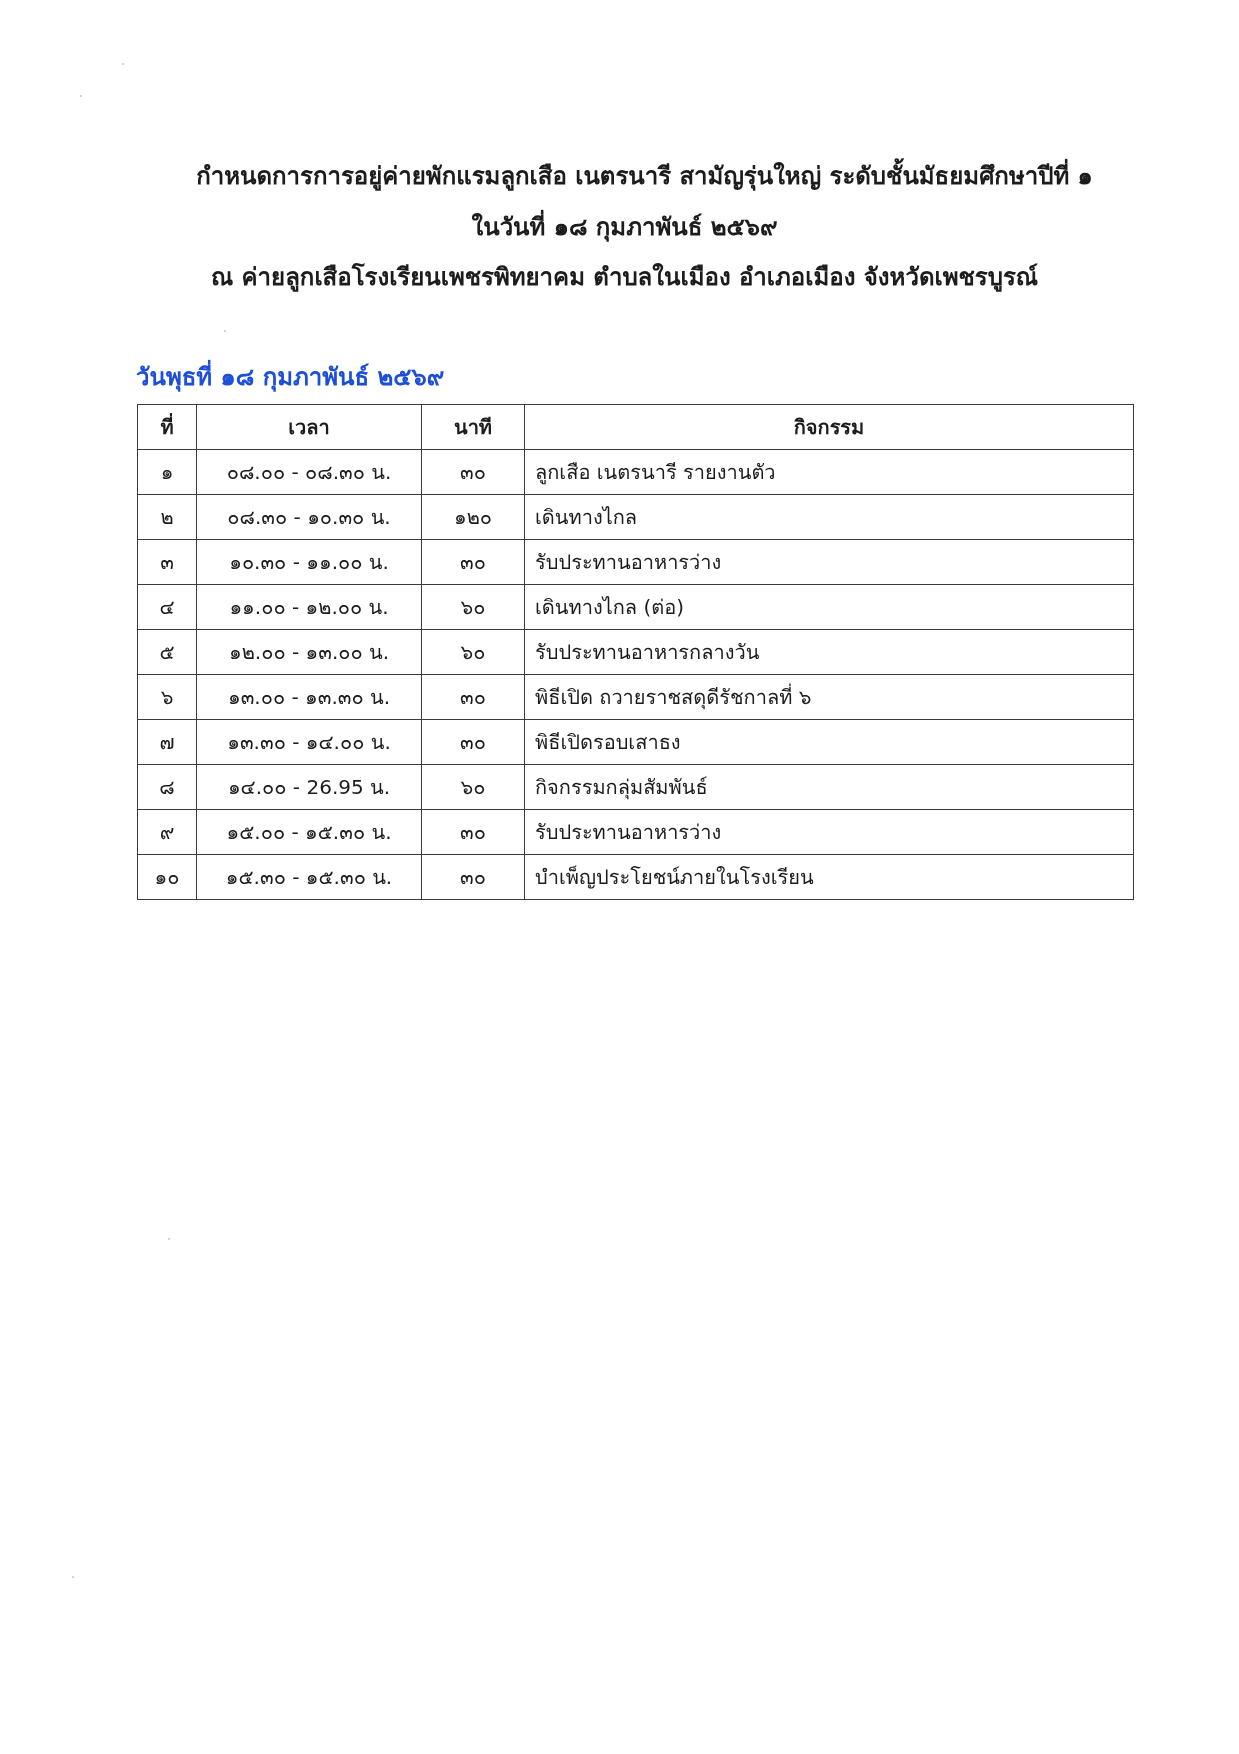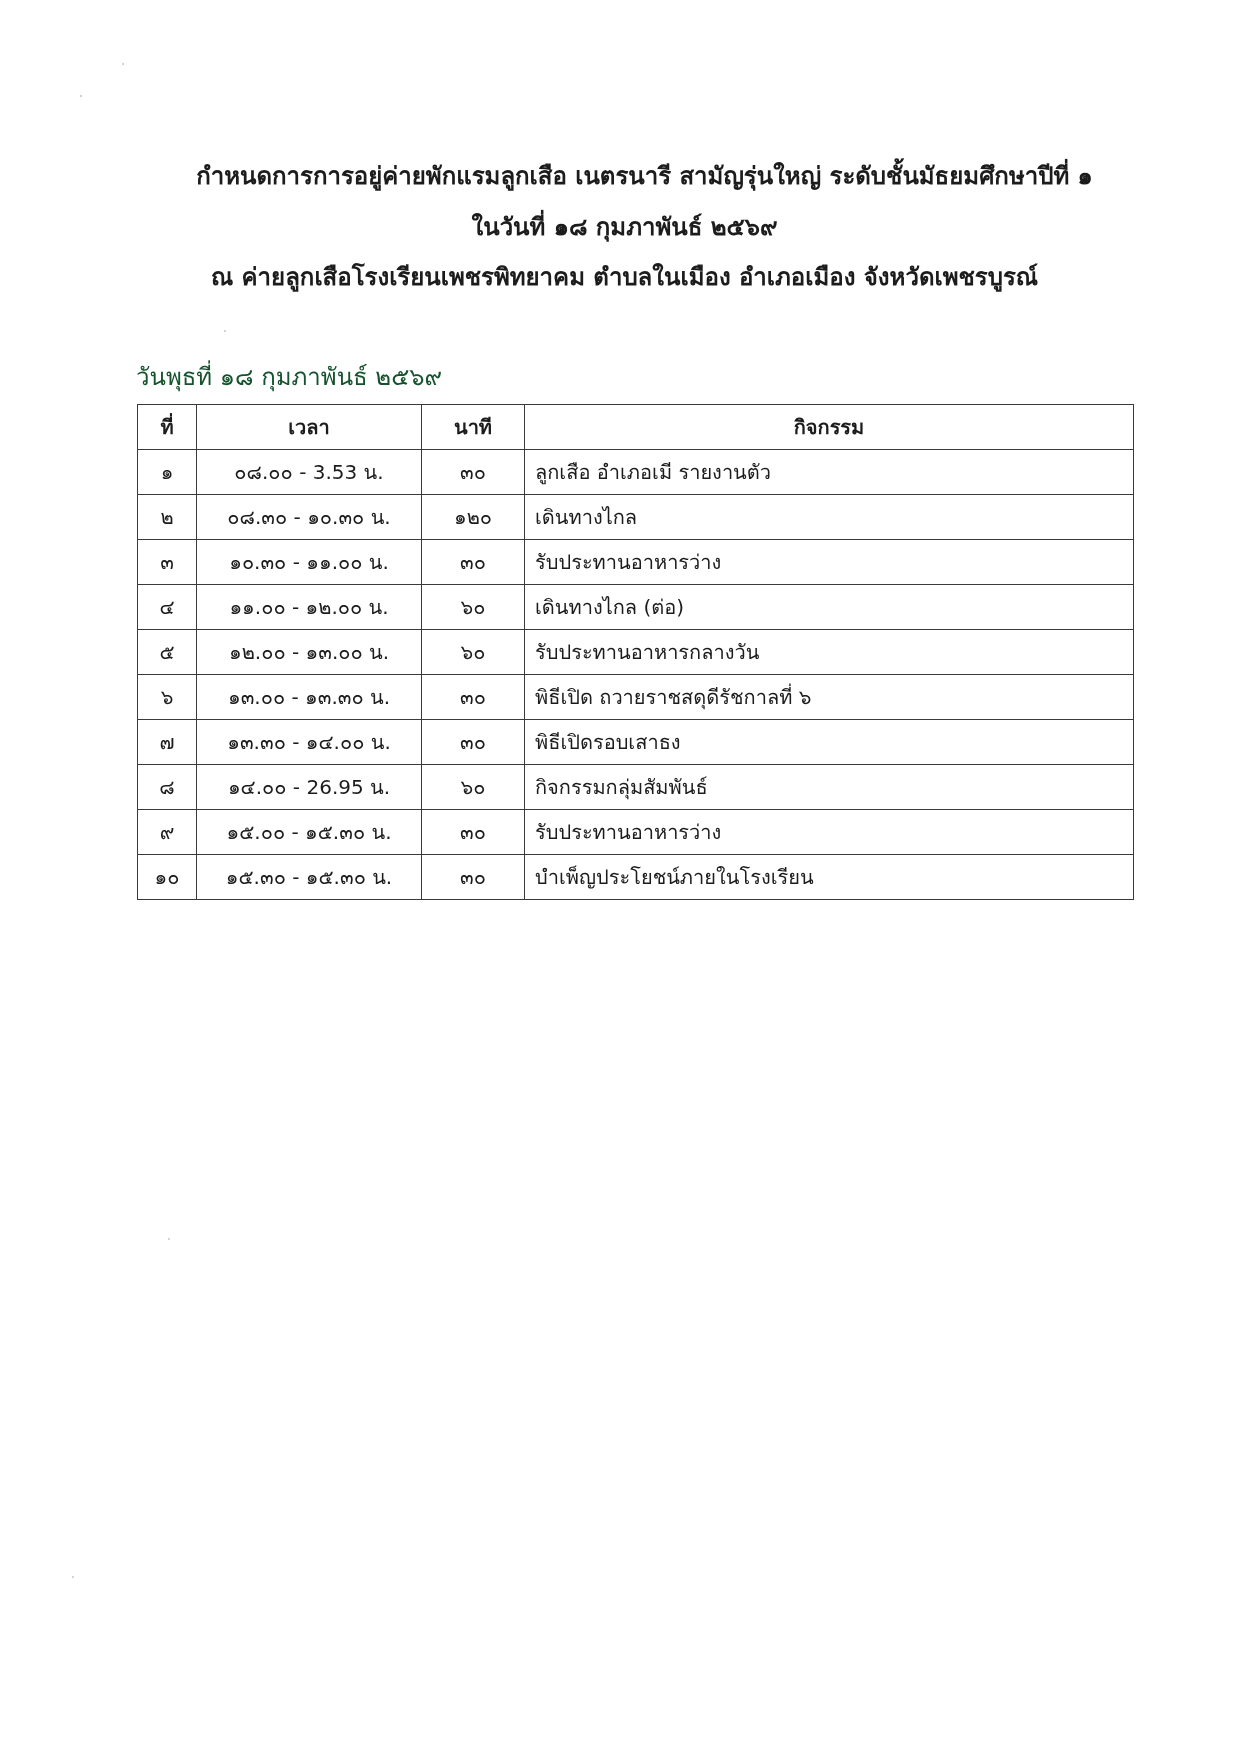--- a/index.html
+++ b/index.html
@@ -37,22 +37,22 @@
     .title-line.l1 { top: 156px; left: 25px; }
     .title-line.l2 { top: 207px; left: 5px; }
     .title-line.l3 { top: 257px; left: 5px; }
 
     .day-heading {
       position: absolute;
       left: 136px;
       top: 357px;
       font-size: 24px;
       line-height: 40px;
-      font-weight: normal;
-      color: #14532d;
+      font-weight: bold;
+      color: #1d4ed8;
       white-space: nowrap;
     }
 
     table.schedule {
       position: absolute;
       left: 137px;
       top: 404px;
       width: 996px;
       border-collapse: collapse;
       table-layout: fixed;
@@ -116,23 +116,23 @@
       <tr>
         <th>ที่</th>
         <th>เวลา</th>
         <th>นาที</th>
         <th>กิจกรรม</th>
       </tr>
     </thead>
     <tbody>
       <tr>
         <td class="c-no">๑</td>
-        <td class="c-time">๐๘.๐๐ - 3.53 น.</td>
+        <td class="c-time">๐๘.๐๐ - ๐๘.๓๐ น.</td>
         <td class="c-min">๓๐</td>
-        <td class="c-act">ลูกเสือ อำเภอเมี รายงานตัว</td>
+        <td class="c-act">ลูกเสือ เนตรนารี รายงานตัว</td>
       </tr>
       <tr>
         <td class="c-no">๒</td>
         <td class="c-time">๐๘.๓๐ - ๑๐.๓๐ น.</td>
         <td class="c-min">๑๒๐</td>
         <td class="c-act">เดินทางไกล</td>
       </tr>
       <tr>
         <td class="c-no">๓</td>
         <td class="c-time">๑๐.๓๐ - ๑๑.๐๐ น.</td>

